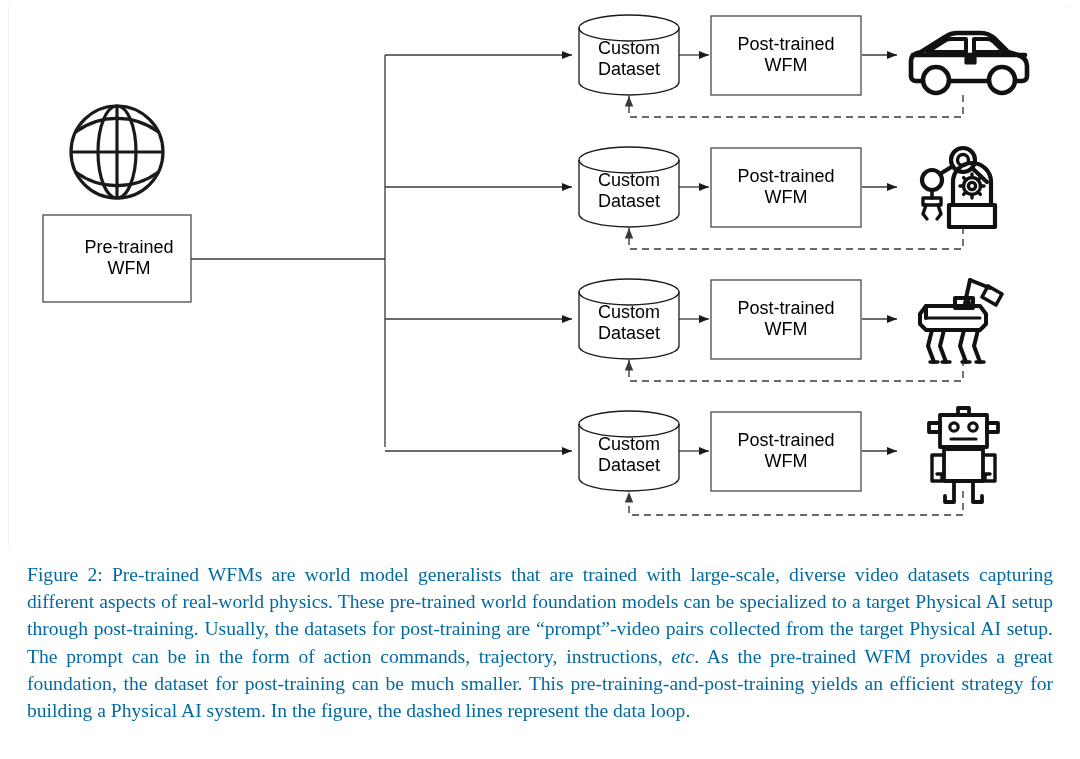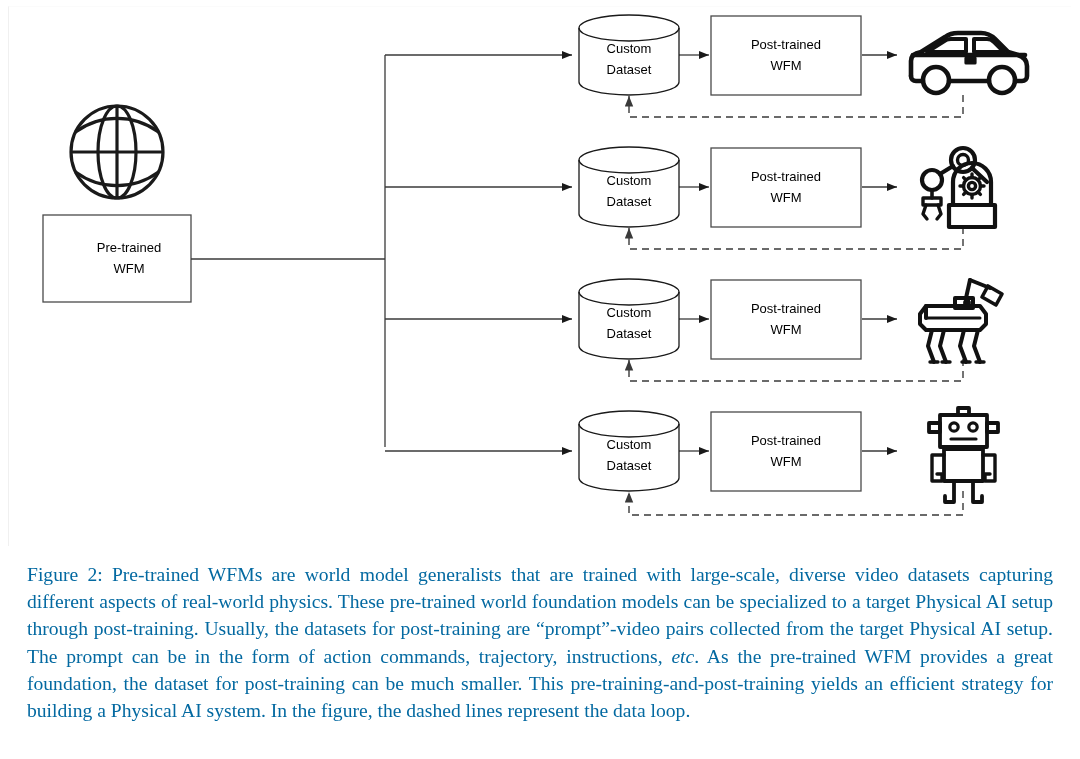--- a/index.html
+++ b/index.html
@@ -20,21 +20,21 @@
     border-top:1px solid #fbfbfb;
     box-sizing:border-box;
   }
 
   #figure-svg{position:absolute;left:0;top:0;}
 
   .node-label{
     position:absolute;
     text-align:center;
     font-family:"Liberation Sans", sans-serif;
-    font-size:13px;
+    font-size:18px;
     line-height:21px;
     color:#000;
     white-space:pre-line;
     pointer-events:none;
   }
 
   #caption{
     position:absolute;
     left:27px;
     top:561px;

